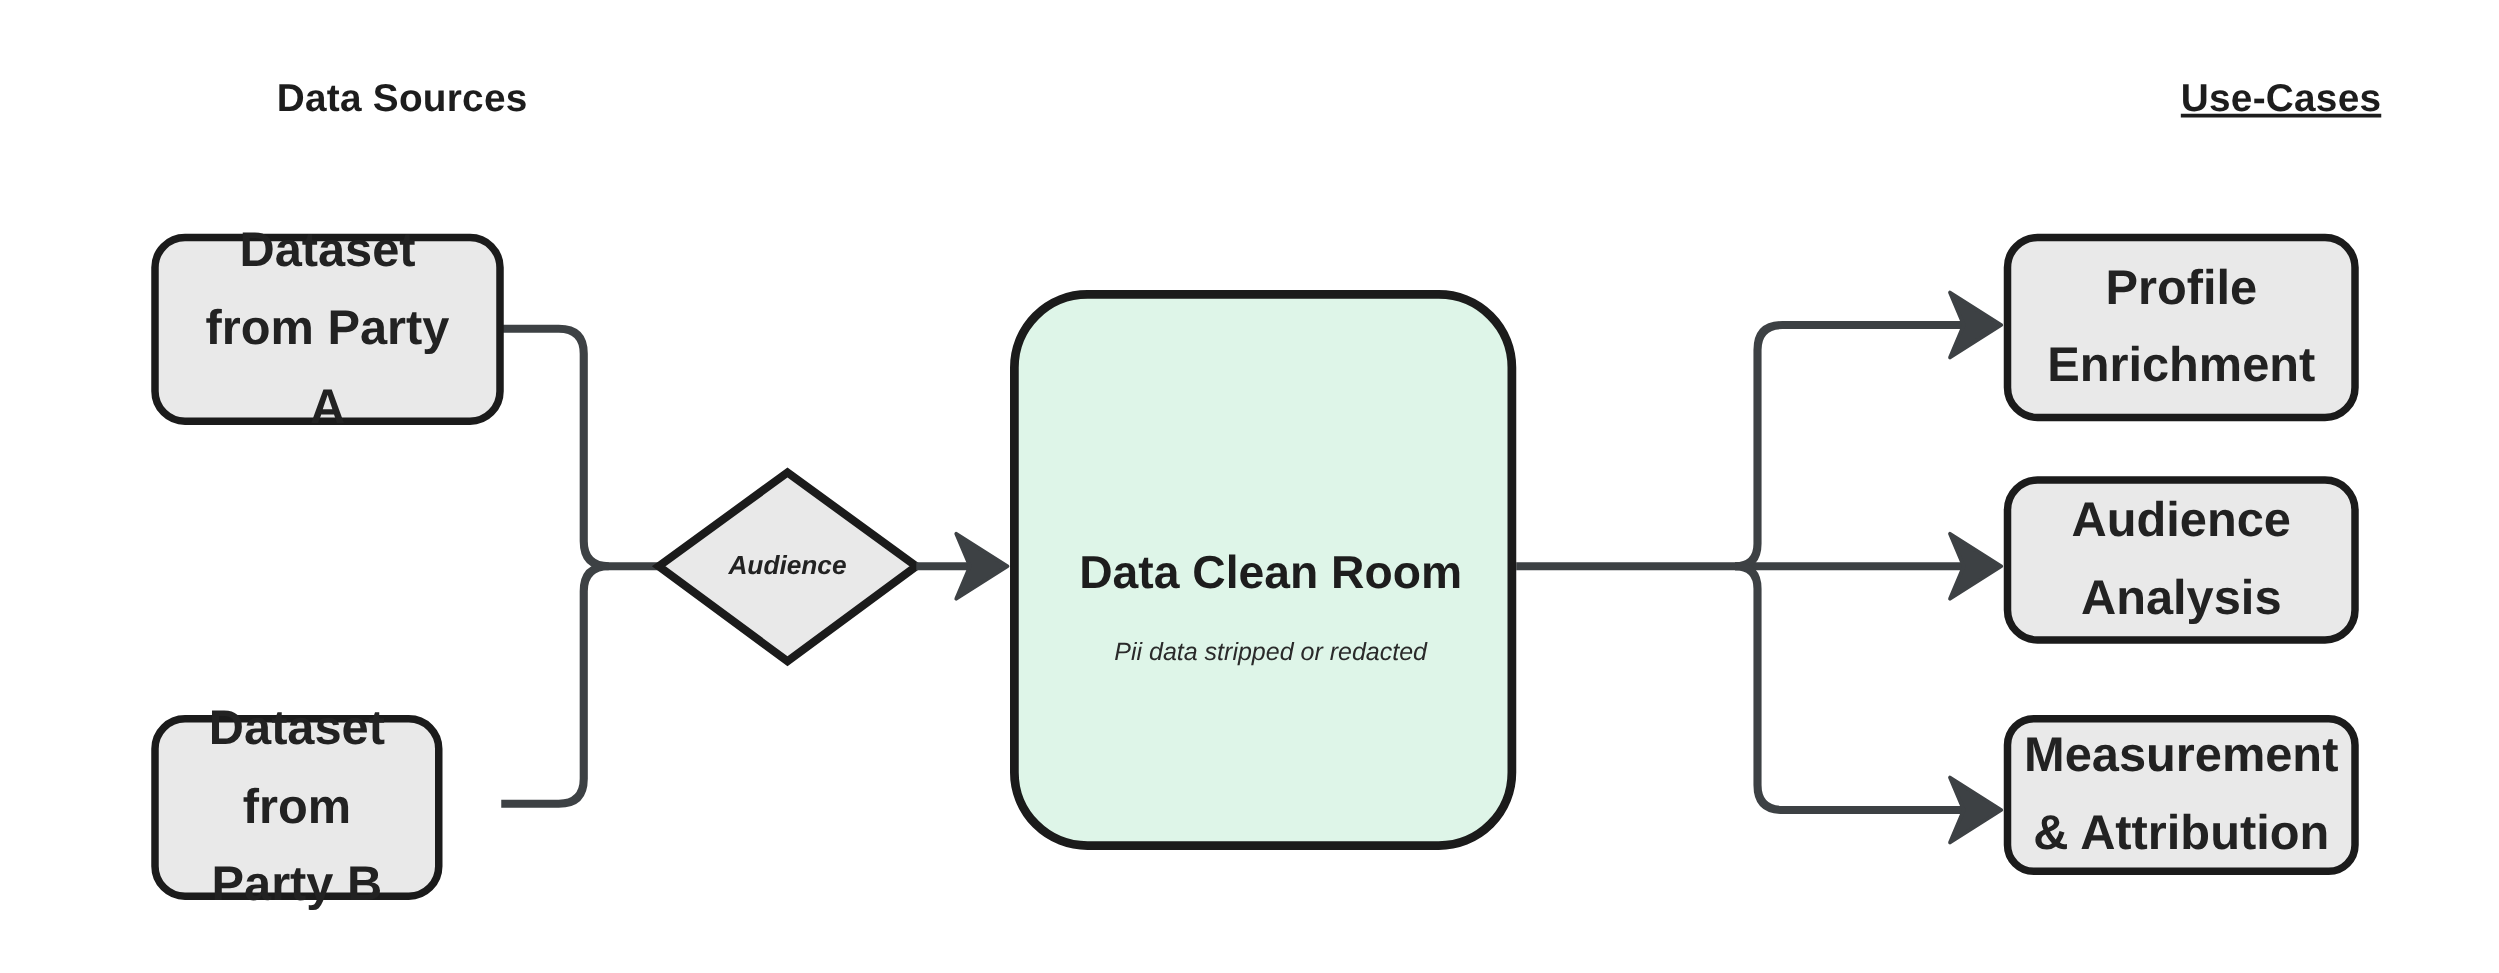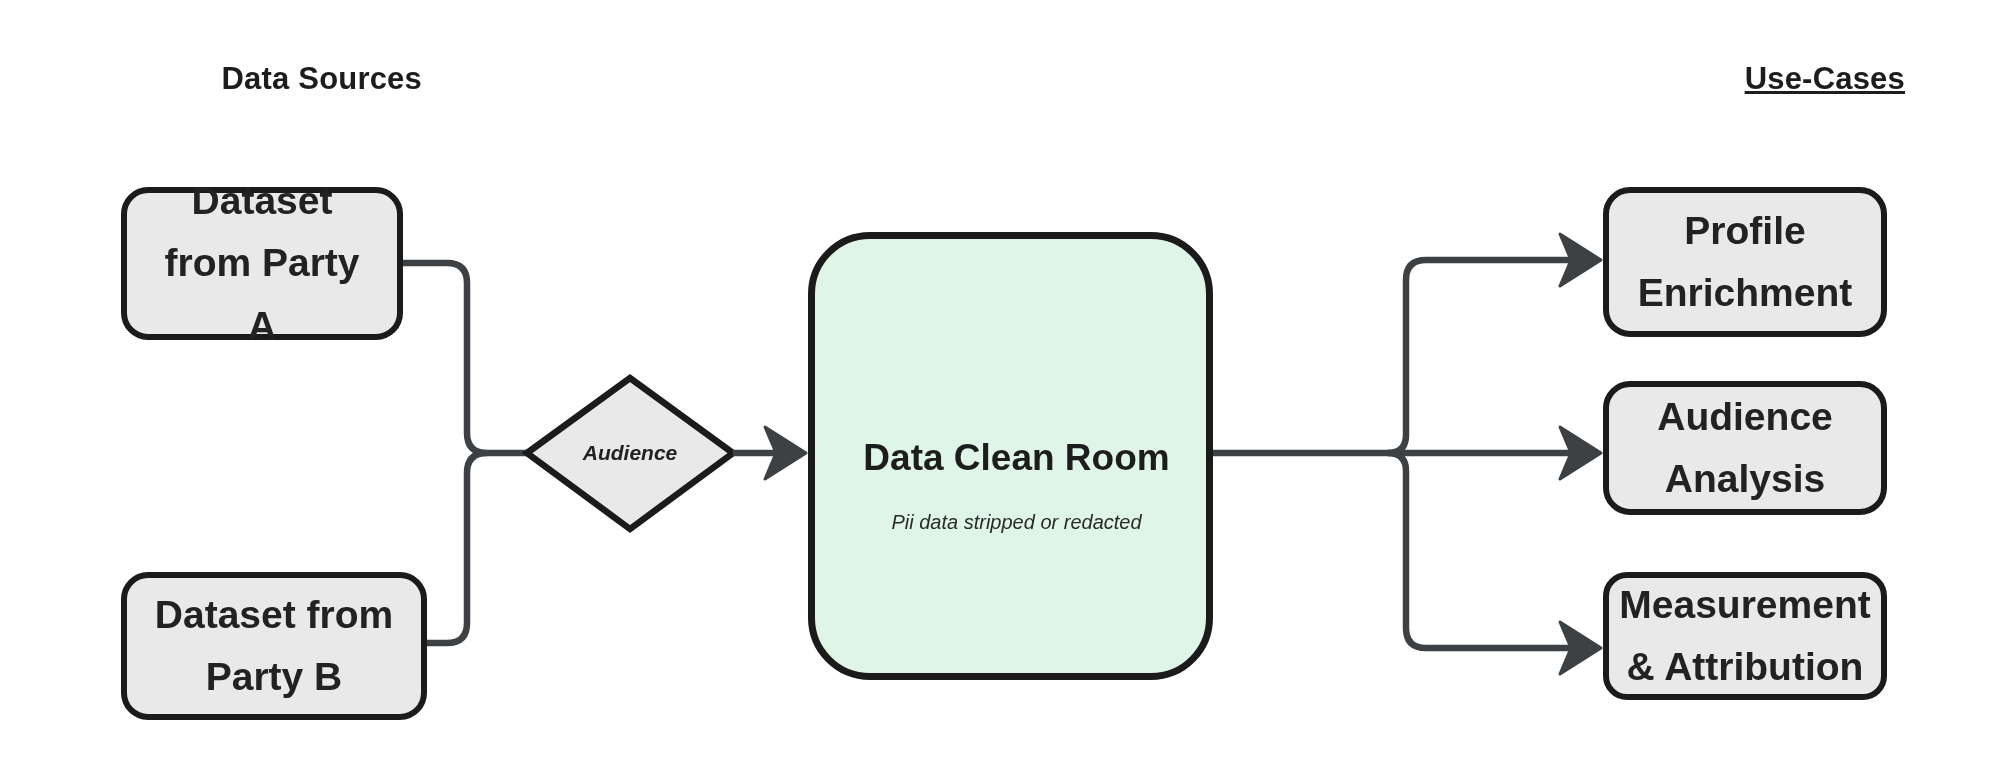--- a/index.html
+++ b/index.html
@@ -61,21 +61,21 @@
     <polygon class="arrowhead" points="1601,453 1560,427 1571,453 1560,479"></polygon>
     <polygon class="arrowhead" points="1601,648 1560,622 1571,648 1560,674"></polygon>
   </svg>
 
   <div class="heading" style="left:102px;top:59px;width:320px;">Data Sources</div>
   <div class="heading" style="left:1585px;top:59px;width:320px;text-decoration:underline;">Use-Cases</div>
 
   <div class="node" style="left:121px;top:187px;width:282px;height:153px;">
     <span>Dataset from Party A</span>
   </div>
-  <div class="node" style="left:121px;top:572px;width:306px;height:148px;">
+  <div class="node" style="left:121px;top:572px;width:233px;height:148px;">
     <span>Dataset from Party B</span>
   </div>
 
   <div class="diamond-label">Audience</div>
 
   <div class="clean-room" style="left:808px;top:232px;width:405px;height:448px;">
     <div class="clean-room-title">Data Clean Room</div>
     <div class="clean-room-subtitle">Pii data stripped or redacted</div>
   </div>
 

